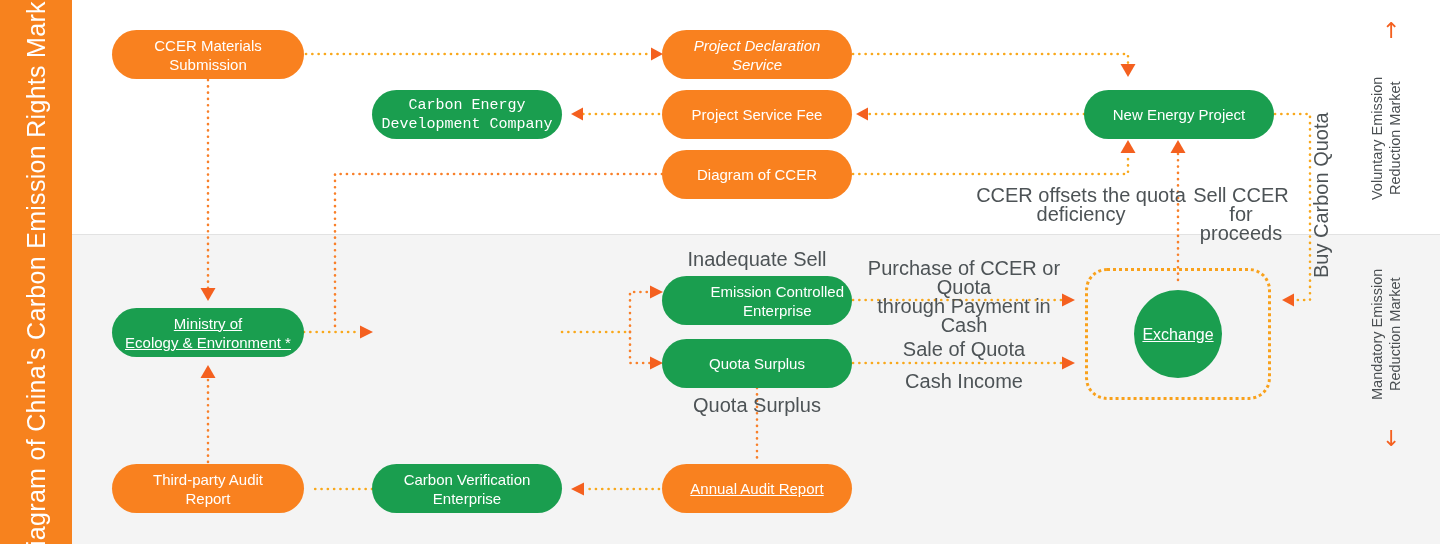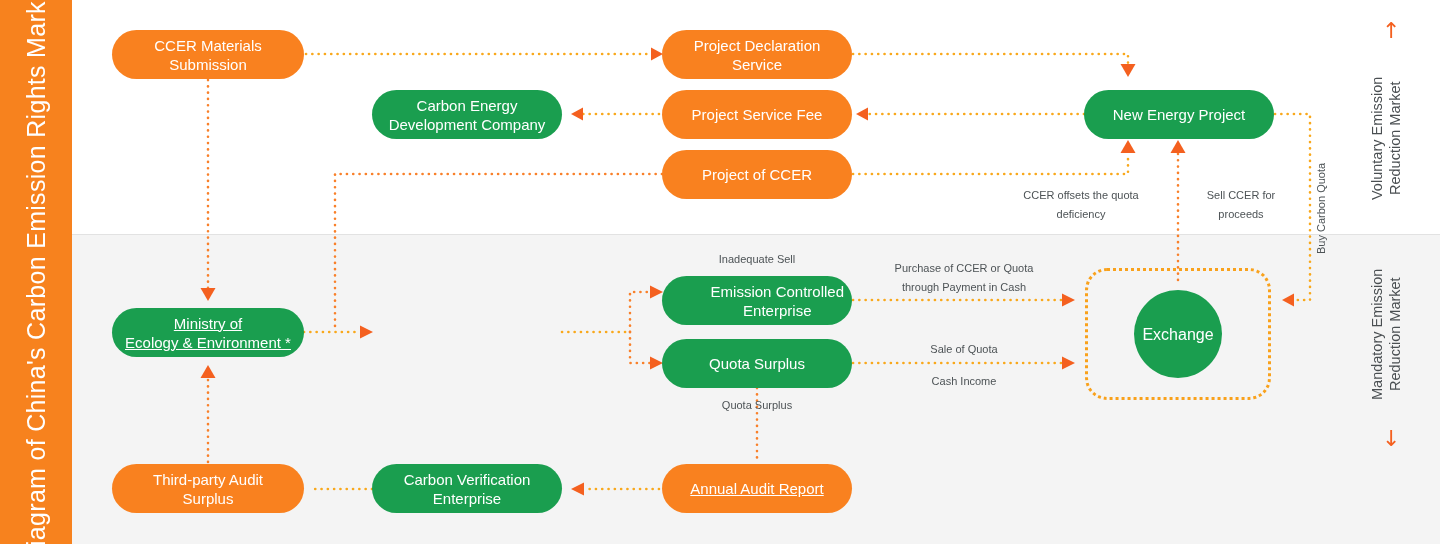--- a/index.html
+++ b/index.html
@@ -65,36 +65,36 @@
     text-align:center;
     border-radius:999px;
     color:#ffffff;
     font-size:15px;
     line-height:19px;
     padding:0 8px;
     box-sizing:border-box;
   }
   .node.orange{background:#f9811f;}
   .node.green{background:#1a9e4f;}
-  .node.circle{border-radius:50%;font-size:16px;}
+  .node.circle{border-radius:50%;font-size:16px;text-decoration:underline;}
 
   
   .dotted-box{
     position:absolute;
     border:3px dotted #f9a11b;
     border-radius:22px;
     box-sizing:border-box;
     background:transparent;
   }
 
   
   .caption{
     position:absolute;
     color:#4d5356;
-    font-size:11px;
+    font-size:20px;
     line-height:19px;
     text-align:center;
     white-space:pre-line;
   }
   .caption.vert{
     writing-mode:vertical-rl;
     transform:rotate(180deg);
     white-space:nowrap;
     text-align:center;
   }
@@ -176,36 +176,36 @@
     <polygon class="head" points="200.5,378 215.5,378 208,365"></polygon>
   </svg>
 
   <div class="dotted-box" style="left:1085px;top:268px;width:186px;height:132px;"></div>
 
   <div class="node orange" style="left:112px;top:30px;width:192px;height:49px;">
     <span style="white-space: pre-line;">CCER Materials
 Submission</span>
   </div>
 
-  <div class="node green" style="left:372px;top:90px;width:190px;height:49px;">
+  <div class="node green" style="left:372px;top:90px;width:190px;height:49px;font-family:Liberation Mono, monospace;">
     <span style="white-space: pre-line;">Carbon Energy
 Development Company</span>
   </div>
 
-  <div class="node orange" style="left:662px;top:30px;width:190px;height:49px;">
+  <div class="node orange" style="left:662px;top:30px;width:190px;height:49px;font-style:italic;">
     <span style="white-space: pre-line;">Project Declaration
 Service</span>
   </div>
 
   <div class="node orange" style="left:662px;top:90px;width:190px;height:49px;">
     <span>Project Service Fee</span>
   </div>
 
   <div class="node orange" style="left:662px;top:150px;width:190px;height:49px;">
-    <span>Project of CCER</span>
+    <span>Diagram of CCER</span>
   </div>
 
   <div class="node green" style="left:1084px;top:90px;width:190px;height:49px;justify-content:center;">
     <span>New Energy Project</span>
   </div>
 
   <div class="node green" style="left:112px;top:308px;width:192px;height:49px;">
     <span style="white-space: pre-line; text-decoration: underline;">Ministry of
 Ecology &amp; Environment *</span>
   </div>
@@ -219,21 +219,21 @@
   <div class="node green" style="left:662px;top:339px;width:190px;height:49px;">
     <span>Quota Surplus</span>
   </div>
 
   <div class="node green circle" style="left:1134px;top:290px;width:88px;height:88px;">
     <span>Exchange</span>
   </div>
 
   <div class="node orange" style="left:112px;top:464px;width:192px;height:49px;">
     <span style="white-space: pre-line;">Third-party Audit
-Surplus</span>
+Report</span>
   </div>
 
   <div class="node green" style="left:372px;top:464px;width:190px;height:49px;">
     <span style="white-space: pre-line;">Carbon Verification
 Enterprise</span>
   </div>
 
   <div class="node orange" style="left:662px;top:464px;width:190px;height:49px;text-decoration:underline;">
     <span>Annual Audit Report</span>
   </div>

